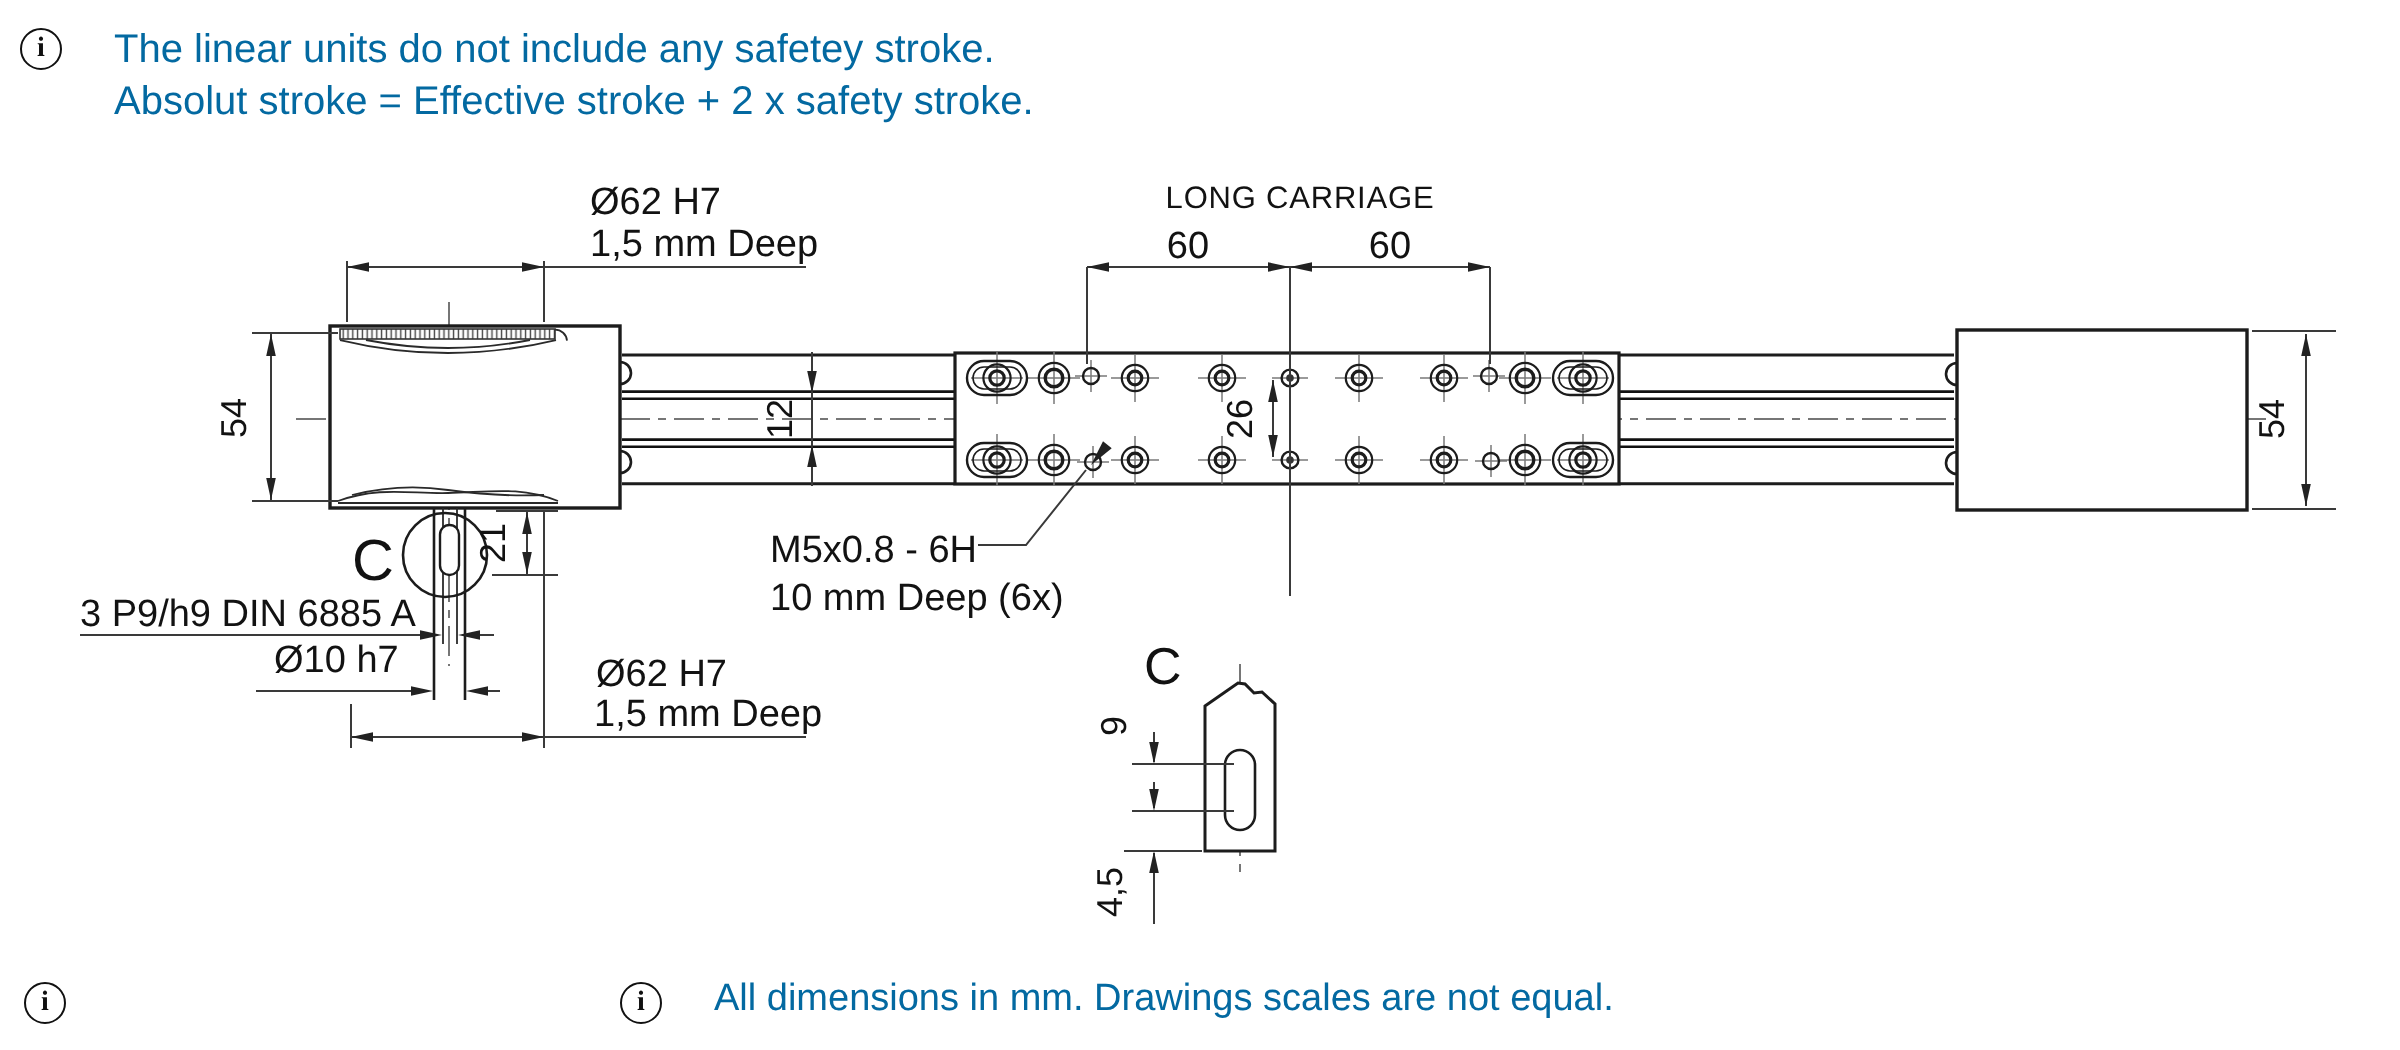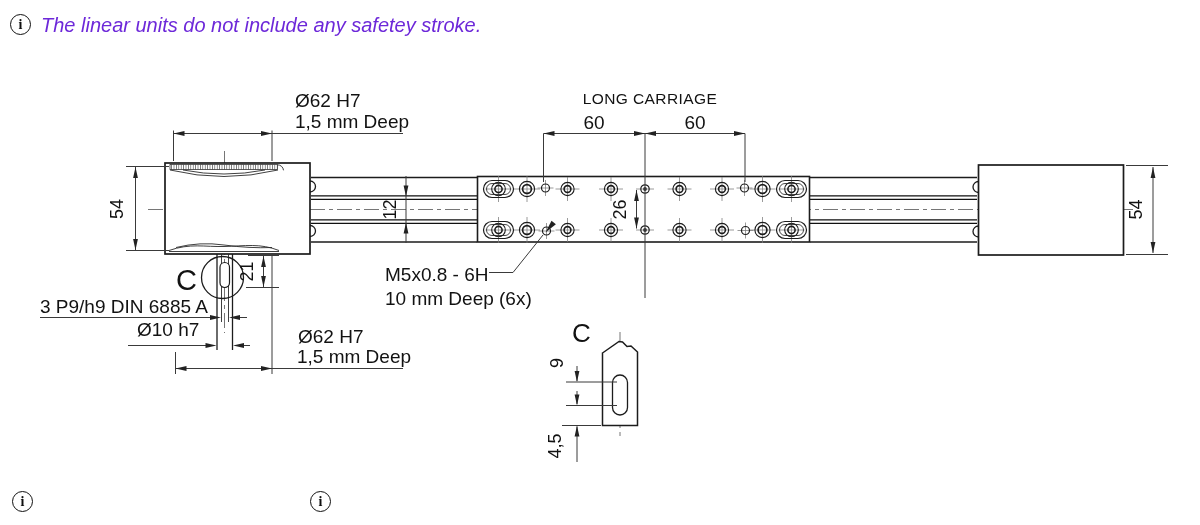--- a/index.html
+++ b/index.html
@@ -1,19 +1,19 @@
 <!DOCTYPE html>
 <html><head>
 <meta charset="utf-8">
 <style>
   html,body{margin:0;padding:0;background:#ffffff;}
   #stage{position:relative;width:1200px;height:525px;background:#fff;overflow:hidden;
          font-family:"Liberation Sans",sans-serif;color:#101010;}
   .note{position:absolute;display:flex;align-items:flex-start;}
-  .note-text{font-style:italic;font-size:20px;line-height:26px;color:#6d28d9;margin-left:10px;}
+  .note-text{font-size:20px;line-height:26px;color:#0369a1;margin-left:26px;}
   .note-text.small{font-size:19px;line-height:22px;}
   .info{flex:0 0 auto;width:19px;height:19px;border:1.7px solid #111;border-radius:50%;
         display:inline-flex;align-items:center;justify-content:center;
         font:bold 14px "Liberation Serif",serif;font-style:normal;margin-top:2px;}
   svg{position:absolute;left:0;top:0;}
   svg text{font-family:"Liberation Sans",sans-serif;fill:#121212;}
   .lbl{font-size:19px;}
   .dimt{font-size:18px;}
   .cmark{font-size:29px;}
   .cmark2{font-size:26px;}
@@ -21,28 +21,30 @@
 </style>
 </head>
 <body>
 
 <div id="stage">
 
   <div class="note" style="left:10px;top:12px;">
     <span class="info">i</span>
     <div class="note-text">
       <div>The linear units do not include any safetey stroke.</div>
+      <div>Absolut stroke = Effective stroke + 2 x safety stroke.</div>
     </div>
   </div>
 
   <div class="note" style="left:12px;top:489px;">
     <span class="info">i</span>
   </div>
   <div class="note" style="left:310px;top:489px;">
     <span class="info">i</span>
+    <div class="note-text small">All dimensions in mm. Drawings scales are not equal.</div>
   </div>
 
   <svg width="1200" height="525" viewBox="0 0 1200 525">
     <defs>
       <pattern id="knurl" width="2.4" height="5" patternUnits="userSpaceOnUse">
         <line x1="1.2" y1="0" x2="1.2" y2="5" stroke="#444" stroke-width="0.7"></line>
       </pattern>
     </defs>
 
     <g stroke="#767676" stroke-width="1" fill="none" stroke-dasharray="15 4 4 4">

